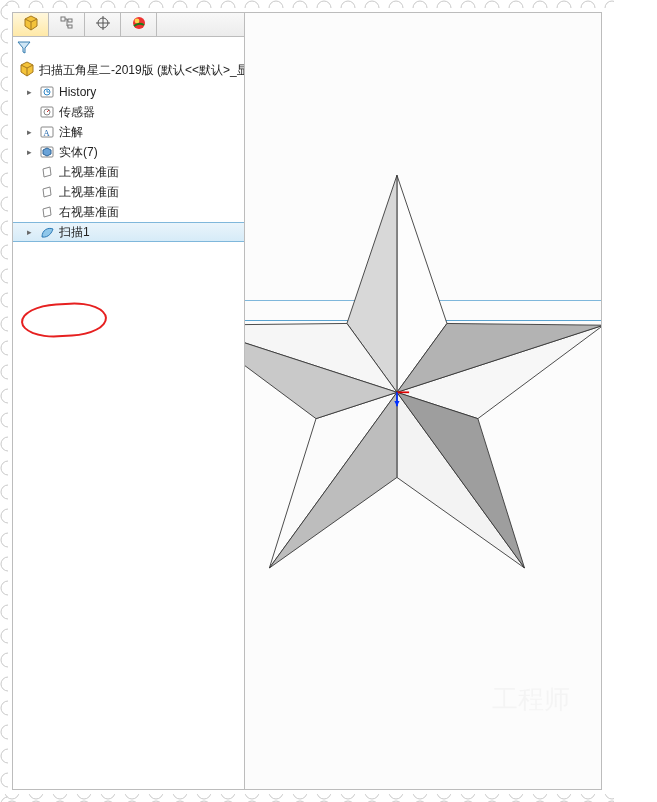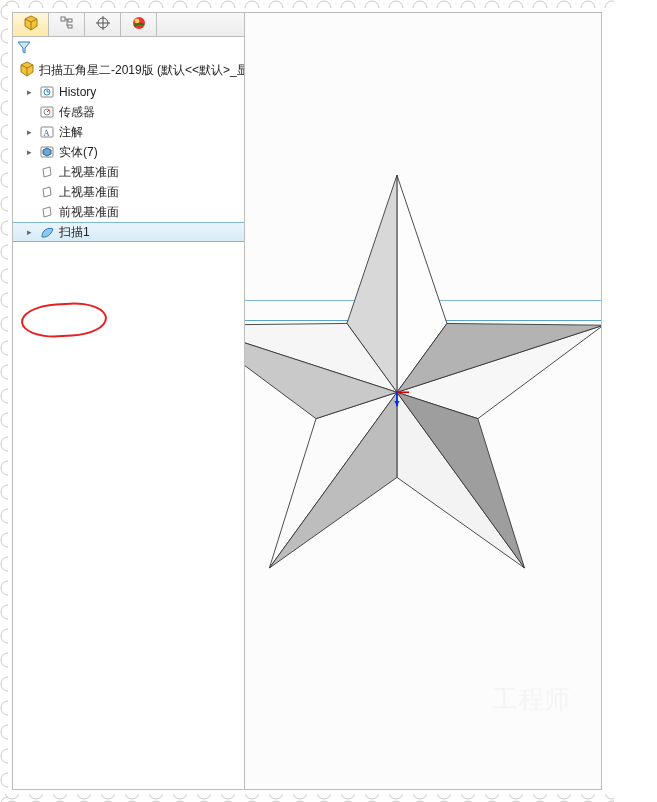--- a/index.html
+++ b/index.html
@@ -257,21 +257,21 @@
           <span class="label">上视基准面</span>
         </div>
 
         <div class="node">
           <span class="exp"></span>
           <span class="ico">
             <svg width="14" height="14" viewBox="0 0 14 14">
                 <path d="M3 4 L10 2 L11 10 L4 12 Z" fill="none" stroke="#888"></path>
               </svg>
           </span>
-          <span class="label">前视基准面</span>
+          <span class="label">右视基准面</span>
         </div>
 
 
         <div class="node sel" style="margin-left:-6px;padding-left:14px;">
           <span class="exp">▸</span>
           <span class="ico">
             <svg width="15" height="15" viewBox="0 0 15 15">
                 <path d="M2 12 C2 5, 8 2, 13 4 C12 7, 9 13, 2 12 Z" fill="#8fc7ea" stroke="#2b78b4"></path>
               </svg>
           </span>

